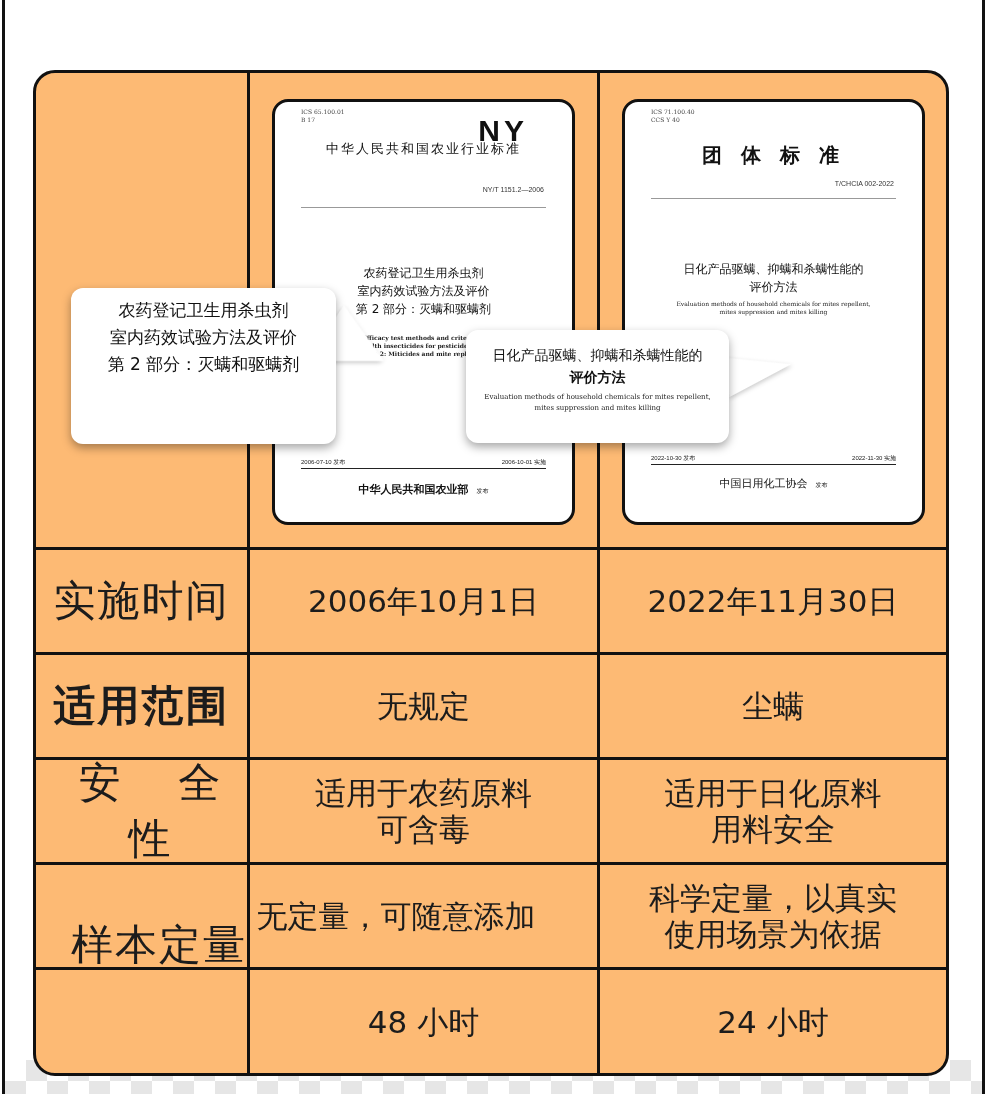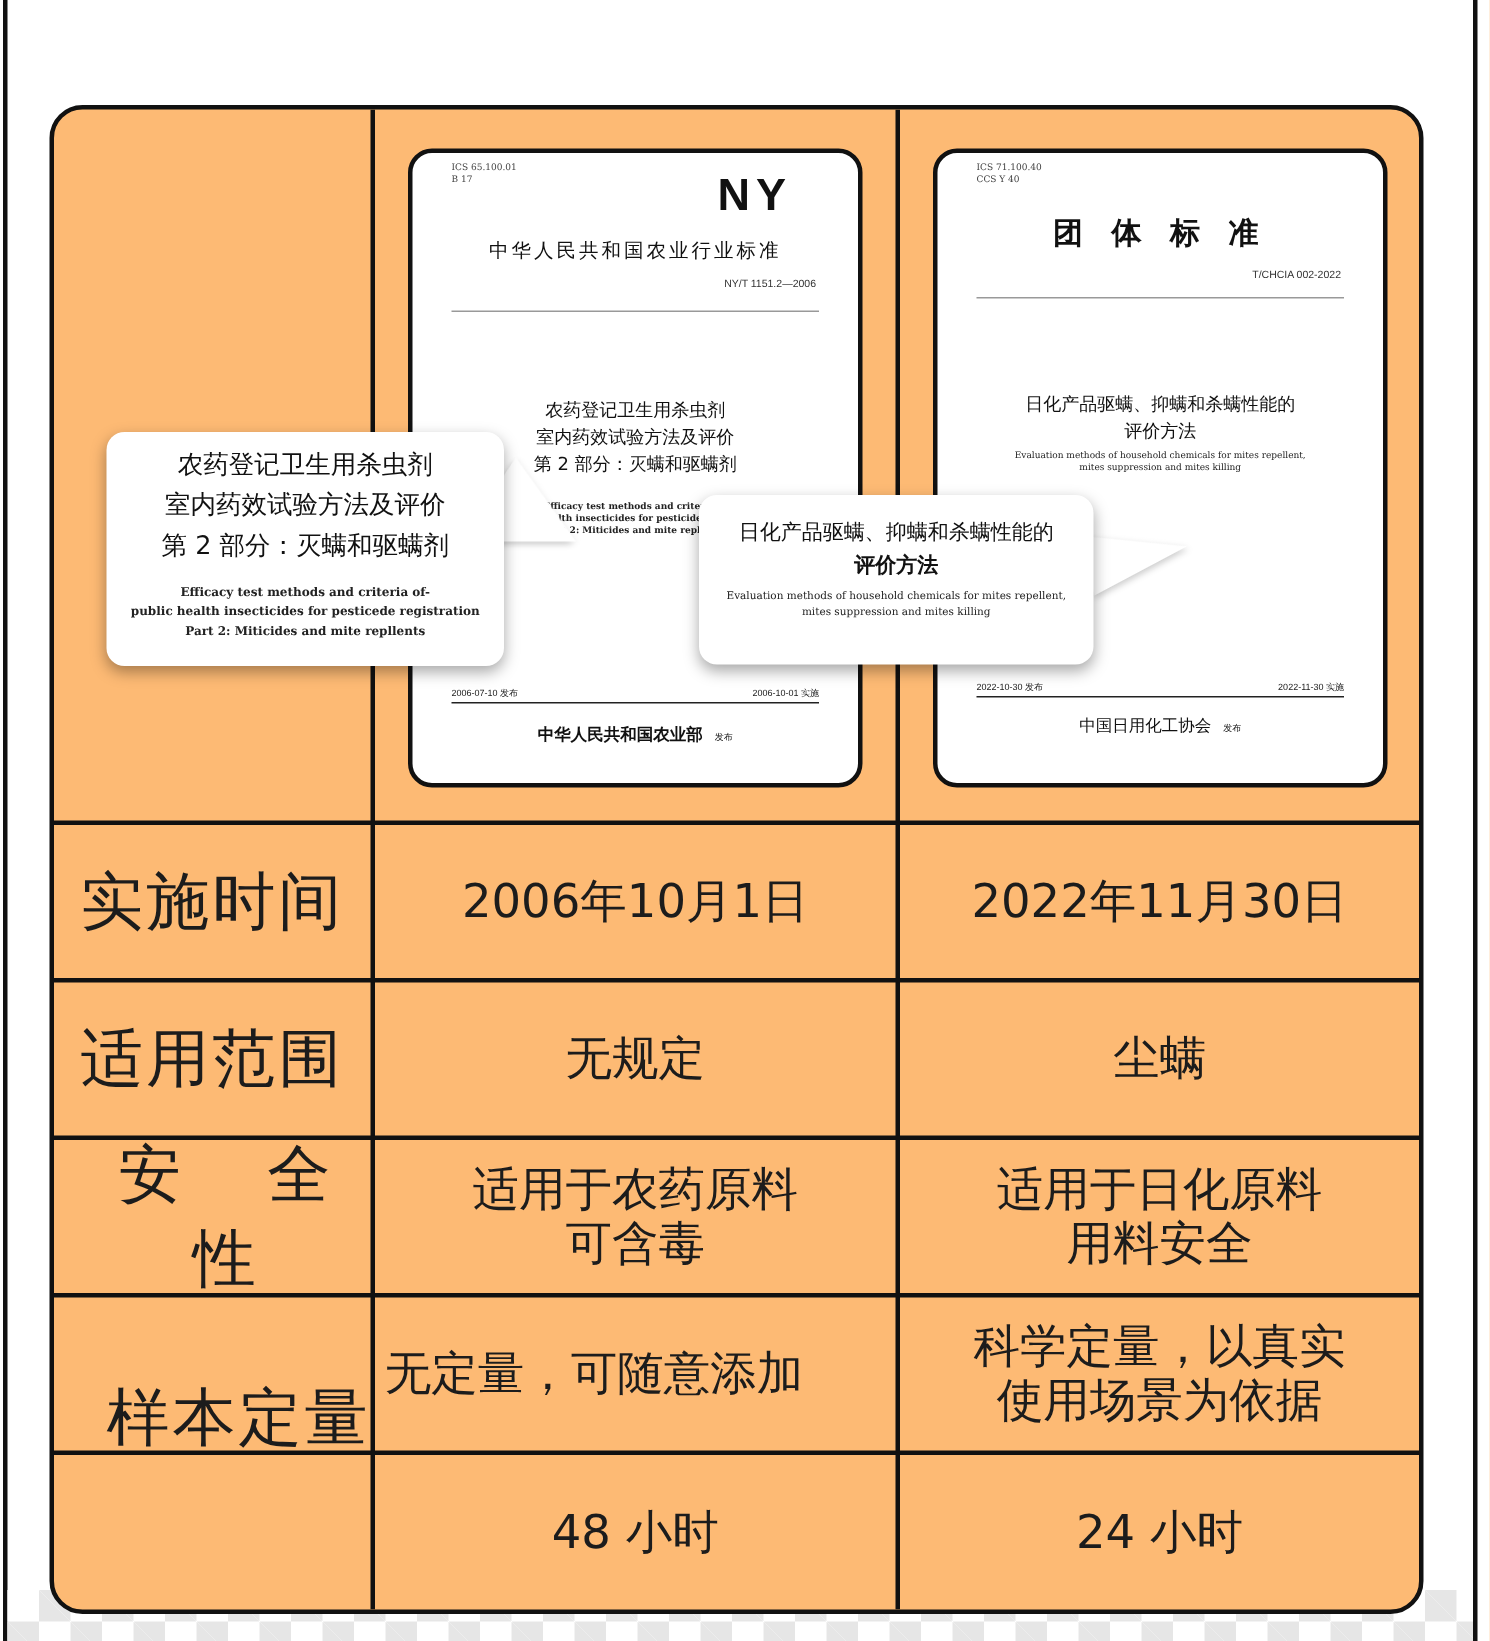--- a/index.html
+++ b/index.html
@@ -80,21 +80,21 @@
   <div class="hline" style="top:684px;"></div>
   <div class="hline" style="top:789px;"></div>
   <div class="hline" style="top:894px;"></div>
 
   <div class="doc" style="left:236px; top:26px; width:303px; height:426px;">
     <div class="meta">
       <div>ICS 65.100.01</div>
       <div>B 17</div>
     </div>
     <div class="logo">NY</div>
-    <div class="org" style="top:56px; font-size:13px; letter-spacing:2px;">中华人民共和国农业行业标准</div>
+    <div class="org" style="top:38px; font-size:13px; letter-spacing:2px;">中华人民共和国农业行业标准</div>
     <div class="code" style="top:84px;">NY/T 1151.2—2006</div>
     <div class="rule" style="top:105px;"></div>
     <div class="title-cn" style="top:162px;">
       <div>农药登记卫生用杀虫剂</div>
       <div>室内药效试验方法及评价</div>
       <div>第 2 部分：灭螨和驱螨剂</div>
     </div>
     <div class="title-en" style="top:232px;">
       <div>Efficacy test methods and criteria of</div>
       <div>public health insecticides for pesticide registration</div>
@@ -132,25 +132,20 @@
     </div>
   </div>
 
   <div class="tail" style="left:285px; top:232px; border-left: 8px solid transparent; border-right: 70px solid transparent; border-bottom: 56px solid #ffffff; transform: skewX(-28deg); filter: drop-shadow(0 2px 2px rgba(0,0,0,0.2));"></div>
   <div class="callout" style="left:35px; top:215px; width:265px; height:156px;">
     <div class="cn" style="font-size:17px; line-height:27px; margin-top:9px;">
       <div>农药登记卫生用杀虫剂</div>
       <div>室内药效试验方法及评价</div>
       <div>第 2 部分：灭螨和驱螨剂</div>
     </div>
-    <div class="en" style="font-size:8px; line-height:13px; font-weight:bold; margin-top:10px;">
-      <div>Efficacy test methods and criteria of-</div>
-      <div>public health insecticides for pesticede registration</div>
-      <div>Part 2: Miticides and mite repllents</div>
-    </div>
   </div>
 
   <div class="tail" style="left:680px; top:270px; border-left: 10px solid transparent; border-right: 60px solid transparent; border-bottom: 40px solid #ffffff; transform: rotate(-28deg); filter: drop-shadow(0 2px 2px rgba(0,0,0,0.2));"></div>
   <div class="callout" style="left:430px; top:257px; width:263px; height:113px;">
     <div class="cn" style="font-size:14px; line-height:22px; margin-top:14px;">
       <div>日化产品驱螨、抑螨和杀螨性能的</div>
       <div style="font-weight:bold;">评价方法</div>
     </div>
     <div class="en" style="font-size:7px; line-height:11px; margin-top:4px;">
       <div>Evaluation methods of household chemicals for mites repellent,</div>
@@ -159,21 +154,21 @@
   </div>
 
   <div class="cell label" style="left:0; top:477px; width:211px; height:102px;">实施时间</div>
   <div class="cell value" style="left:214px; top:477px; width:347px; height:102px;">
     <div>2006年10月1日</div>
   </div>
   <div class="cell value" style="left:564px; top:477px; width:346px; height:102px;">
     <div>2022年11月30日</div>
   </div>
 
-  <div class="cell label" style="left:0; top:582px; width:211px; height:102px;">适用范围</div>
+  <div class="cell label" style="left:0; top:582px; width:211px; height:102px;font-weight:bold;">适用范围</div>
   <div class="cell value" style="left:214px; top:582px; width:347px; height:102px;">
     <div>无规定</div>
   </div>
   <div class="cell value" style="left:564px; top:582px; width:346px; height:102px;align-items:center;">
     <div>尘螨</div>
   </div>
 
   <div class="cell label spaced" style="left:0; top:687px; width:211px; height:102px;">安 全 性</div>
   <div class="cell value" style="left:214px; top:687px; width:347px; height:102px;">
     <div>适用于农药原料</div>

